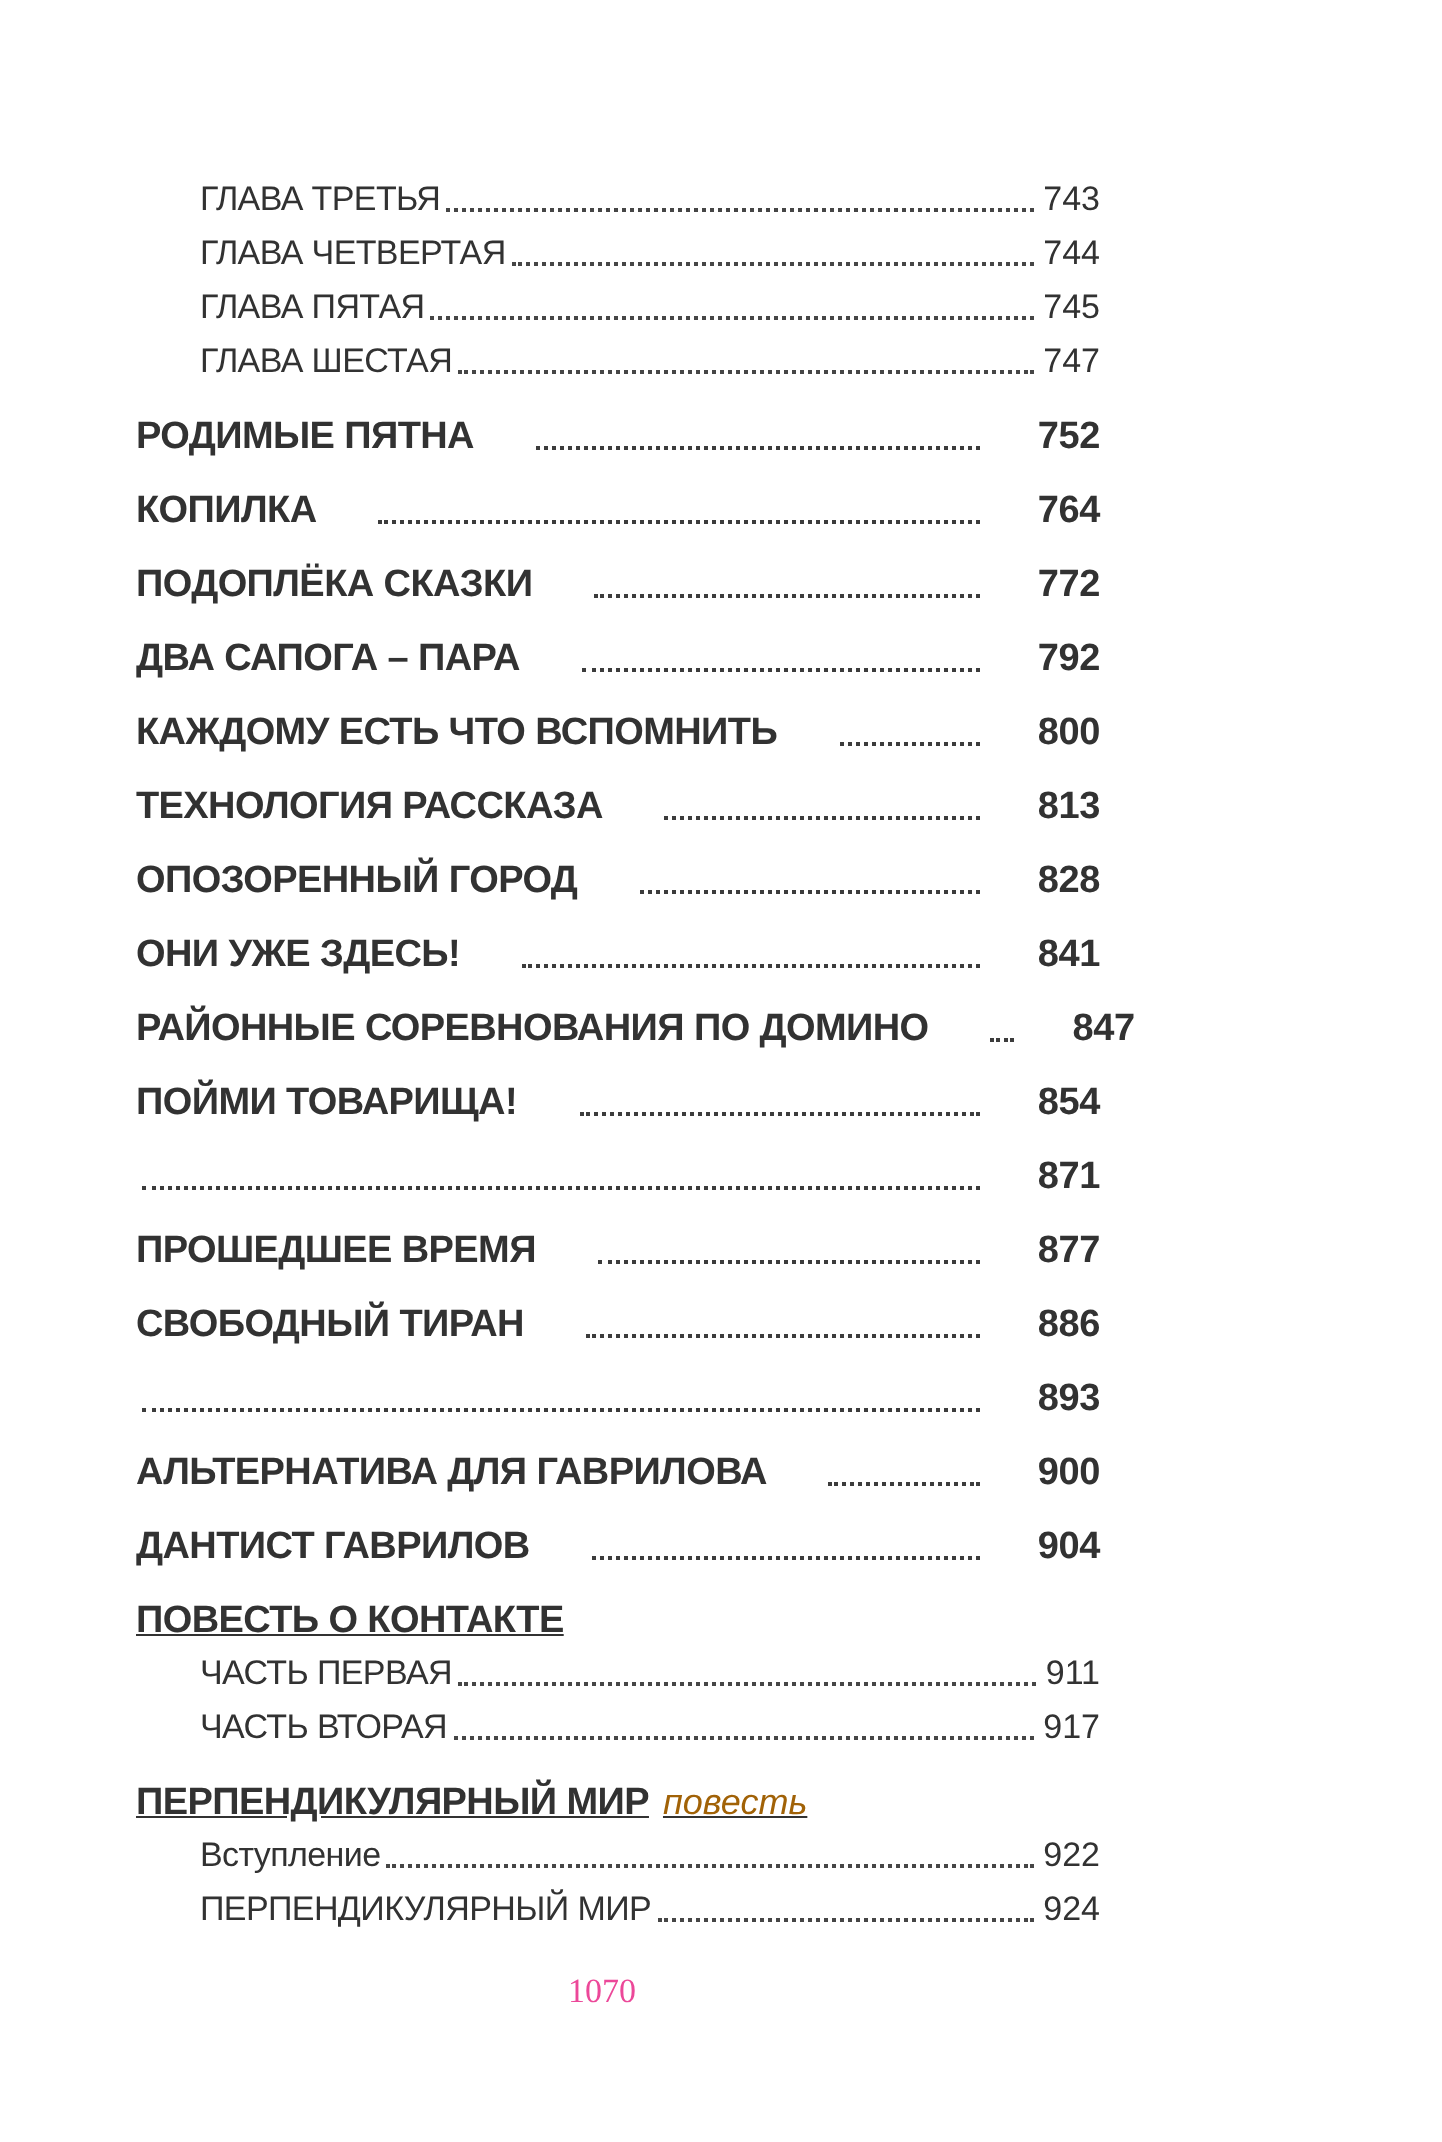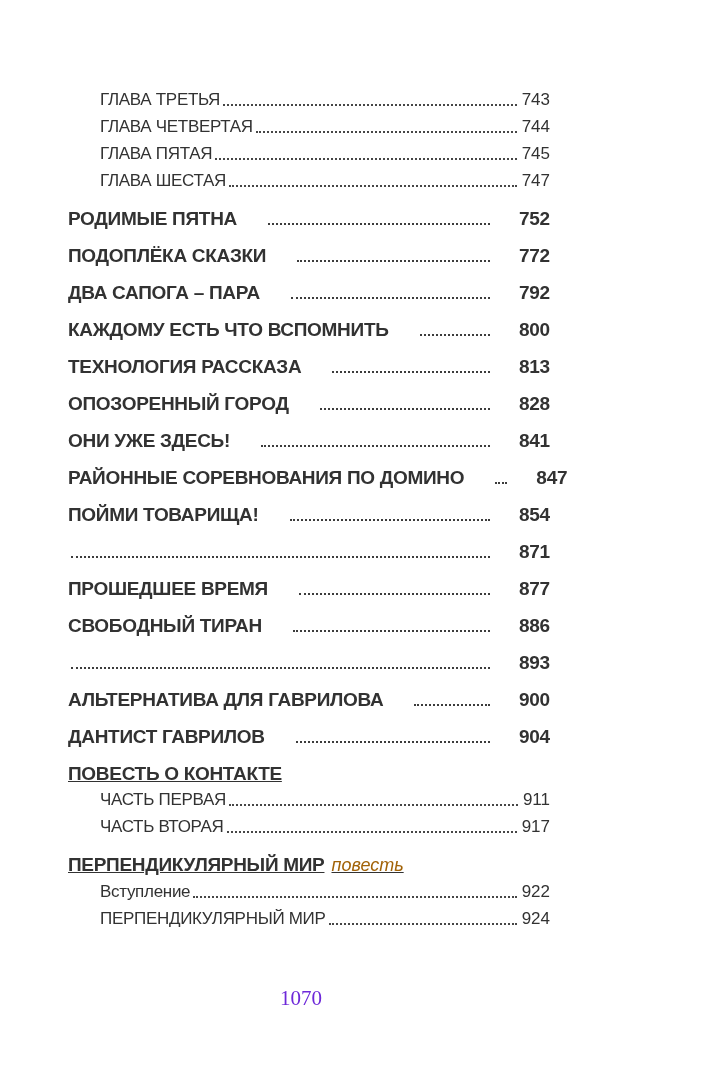--- a/index.html
+++ b/index.html
@@ -86,22 +86,22 @@
     letter-spacing: -0.2px;
     text-decoration: underline;
   }
   .folio {
     position: absolute;
     top: 986px;
     left: 68px;
     right: 92px;
     text-align: center;
     font-family: "Liberation Serif", serif;
-    font-size: 21px;
-    color: #6d28d9;
+    font-size: 17px;
+    color: #ec4899;
   }
 </style>
 </head>
 <body>
 
 <div class="page">
   <main class="toc" id="toc-list">
       <div class="toc-row sub">
     <span class="label">ГЛАВА ТРЕТЬЯ</span>
 
@@ -126,20 +126,26 @@
     <span class="dots"></span>
     <span class="pagenum">747</span>
   </div>
       <div class="toc-row main">
     <span class="label">РОДИМЫЕ ПЯТНА</span>
 
     <span class="dots"></span>
     <span class="pagenum">752</span>
   </div>
       <div class="toc-row main">
+    <span class="label">КОПИЛКА</span>
+
+    <span class="dots"></span>
+    <span class="pagenum">764</span>
+  </div>
+      <div class="toc-row main">
     <span class="label">ПОДОПЛЁКА СКАЗКИ</span>
 
     <span class="dots"></span>
     <span class="pagenum">772</span>
   </div>
       <div class="toc-row main">
     <span class="label">ДВА САПОГА – ПАРА</span>
 
     <span class="dots"></span>
     <span class="pagenum">792</span>

